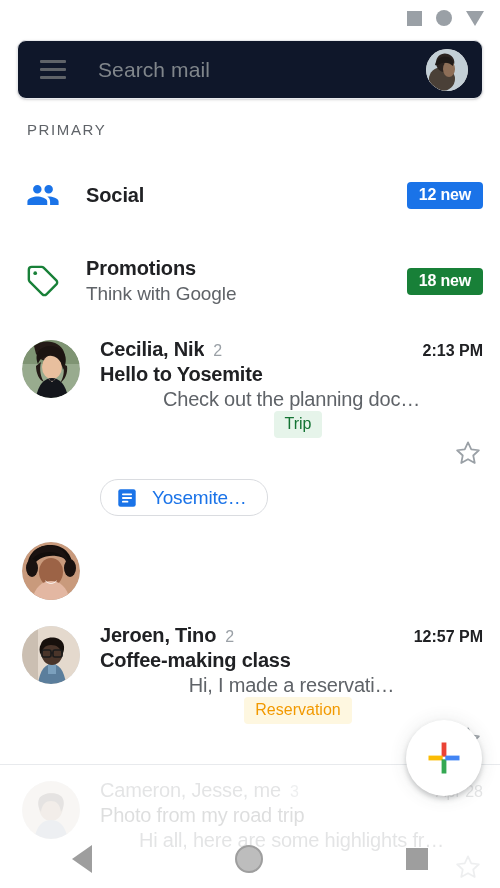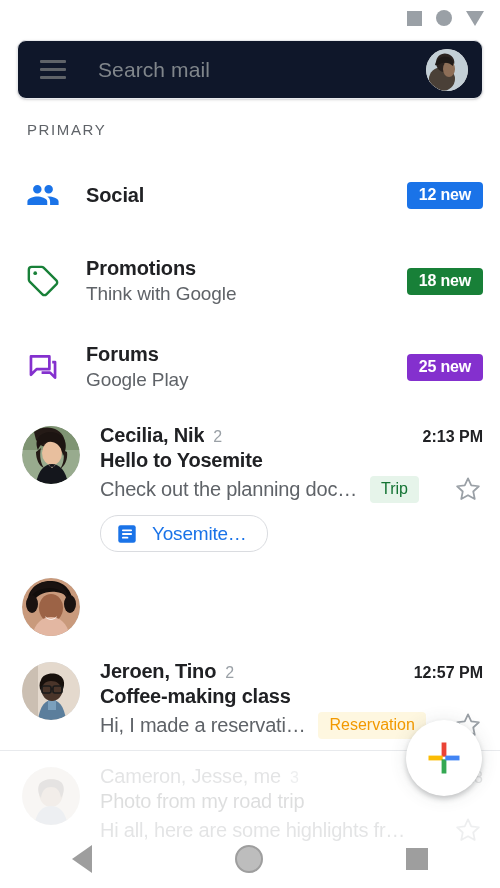--- a/index.html
+++ b/index.html
@@ -190,20 +190,21 @@
     letter-spacing: -.2px;
     white-space: nowrap;
     overflow: hidden;
   }
   .subject.unread { font-weight: bold; }
   .subject.read { font-weight: 400; color: #3c4043; }
   .mail-line3 {
     display: flex;
     align-items: center;
     margin-top: 2px;
+    flex-direction: column;
   }
   .snippet {
     font-size: 20px;
     color: #5f6368;
     letter-spacing: -.2px;
     white-space: nowrap;
     overflow: hidden;
   }
   .label-chip {
     flex: 0 0 auto;
@@ -354,33 +355,20 @@
           <circle cx="6.5" cy="6.5" r="1.3" fill="#188038"></circle>
         </svg>
       </span>
       <span class="cat-text">
         <span class="cat-title" style="display:block">Promotions</span>
         <span class="cat-sub" style="display:block">Think with Google</span>
       </span>
       <span class="badge" style="background:#188038">18 new</span>
     </div>
 
-    <div class="cat-row">
-      <span class="cat-icon">
-        <svg width="34" height="34" viewBox="0 0 24 24" aria-hidden="true">
-          <path d="M3.5 4.5h13v9h-9l-4 4z" fill="none" stroke="#8430ce" stroke-width="1.9" stroke-linejoin="round"></path>
-          <path d="M18.5 8.5h2v11l-3.5-3.5h-6" fill="none" stroke="#8430ce" stroke-width="1.9" stroke-linejoin="round"></path>
-        </svg>
-      </span>
-      <span class="cat-text">
-        <span class="cat-title" style="display:block">Forums</span>
-        <span class="cat-sub" style="display:block">Google Play</span>
-      </span>
-      <span class="badge" style="background:#8430ce">25 new</span>
-    </div>
   </div>
 
   <div class="mail-list">
 
     <div class="mail-row">
       <span class="avatar mail-avatar">
         <svg width="58" height="58" viewBox="0 0 58 58" aria-hidden="true">
           <defs>
               <clipPath id="cl1">
                 <circle cx="29" cy="29" r="29"></circle>

